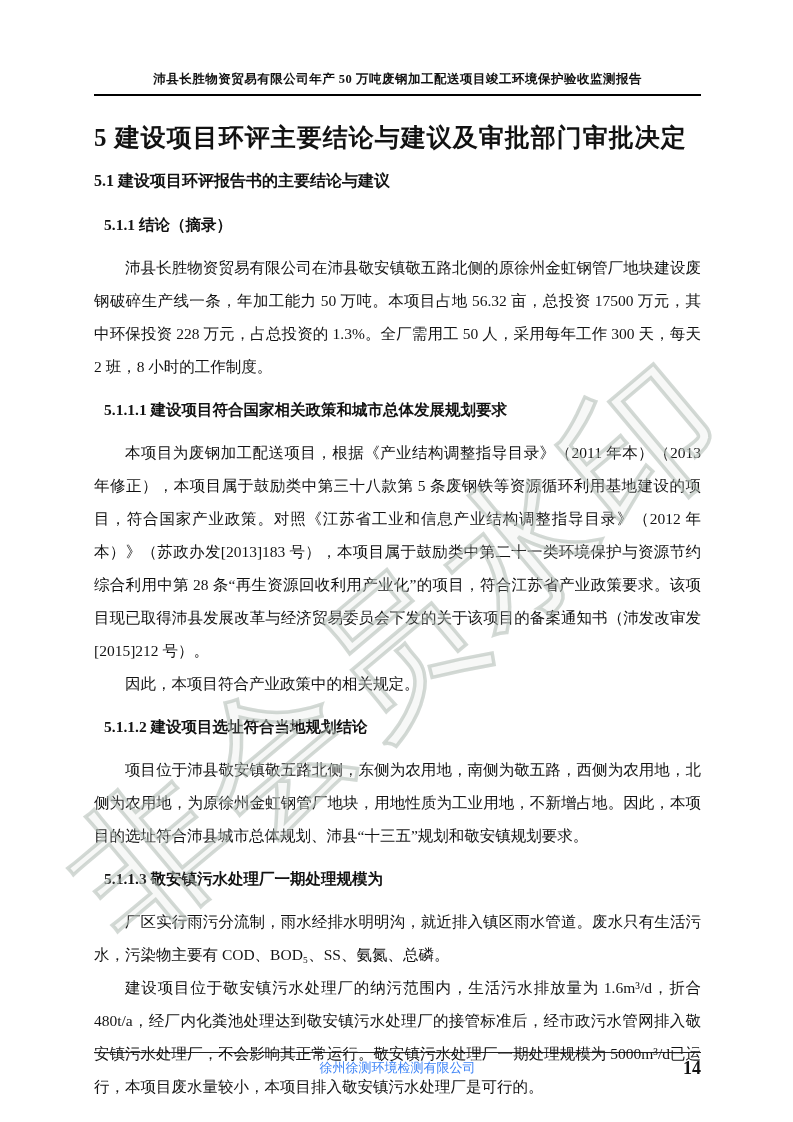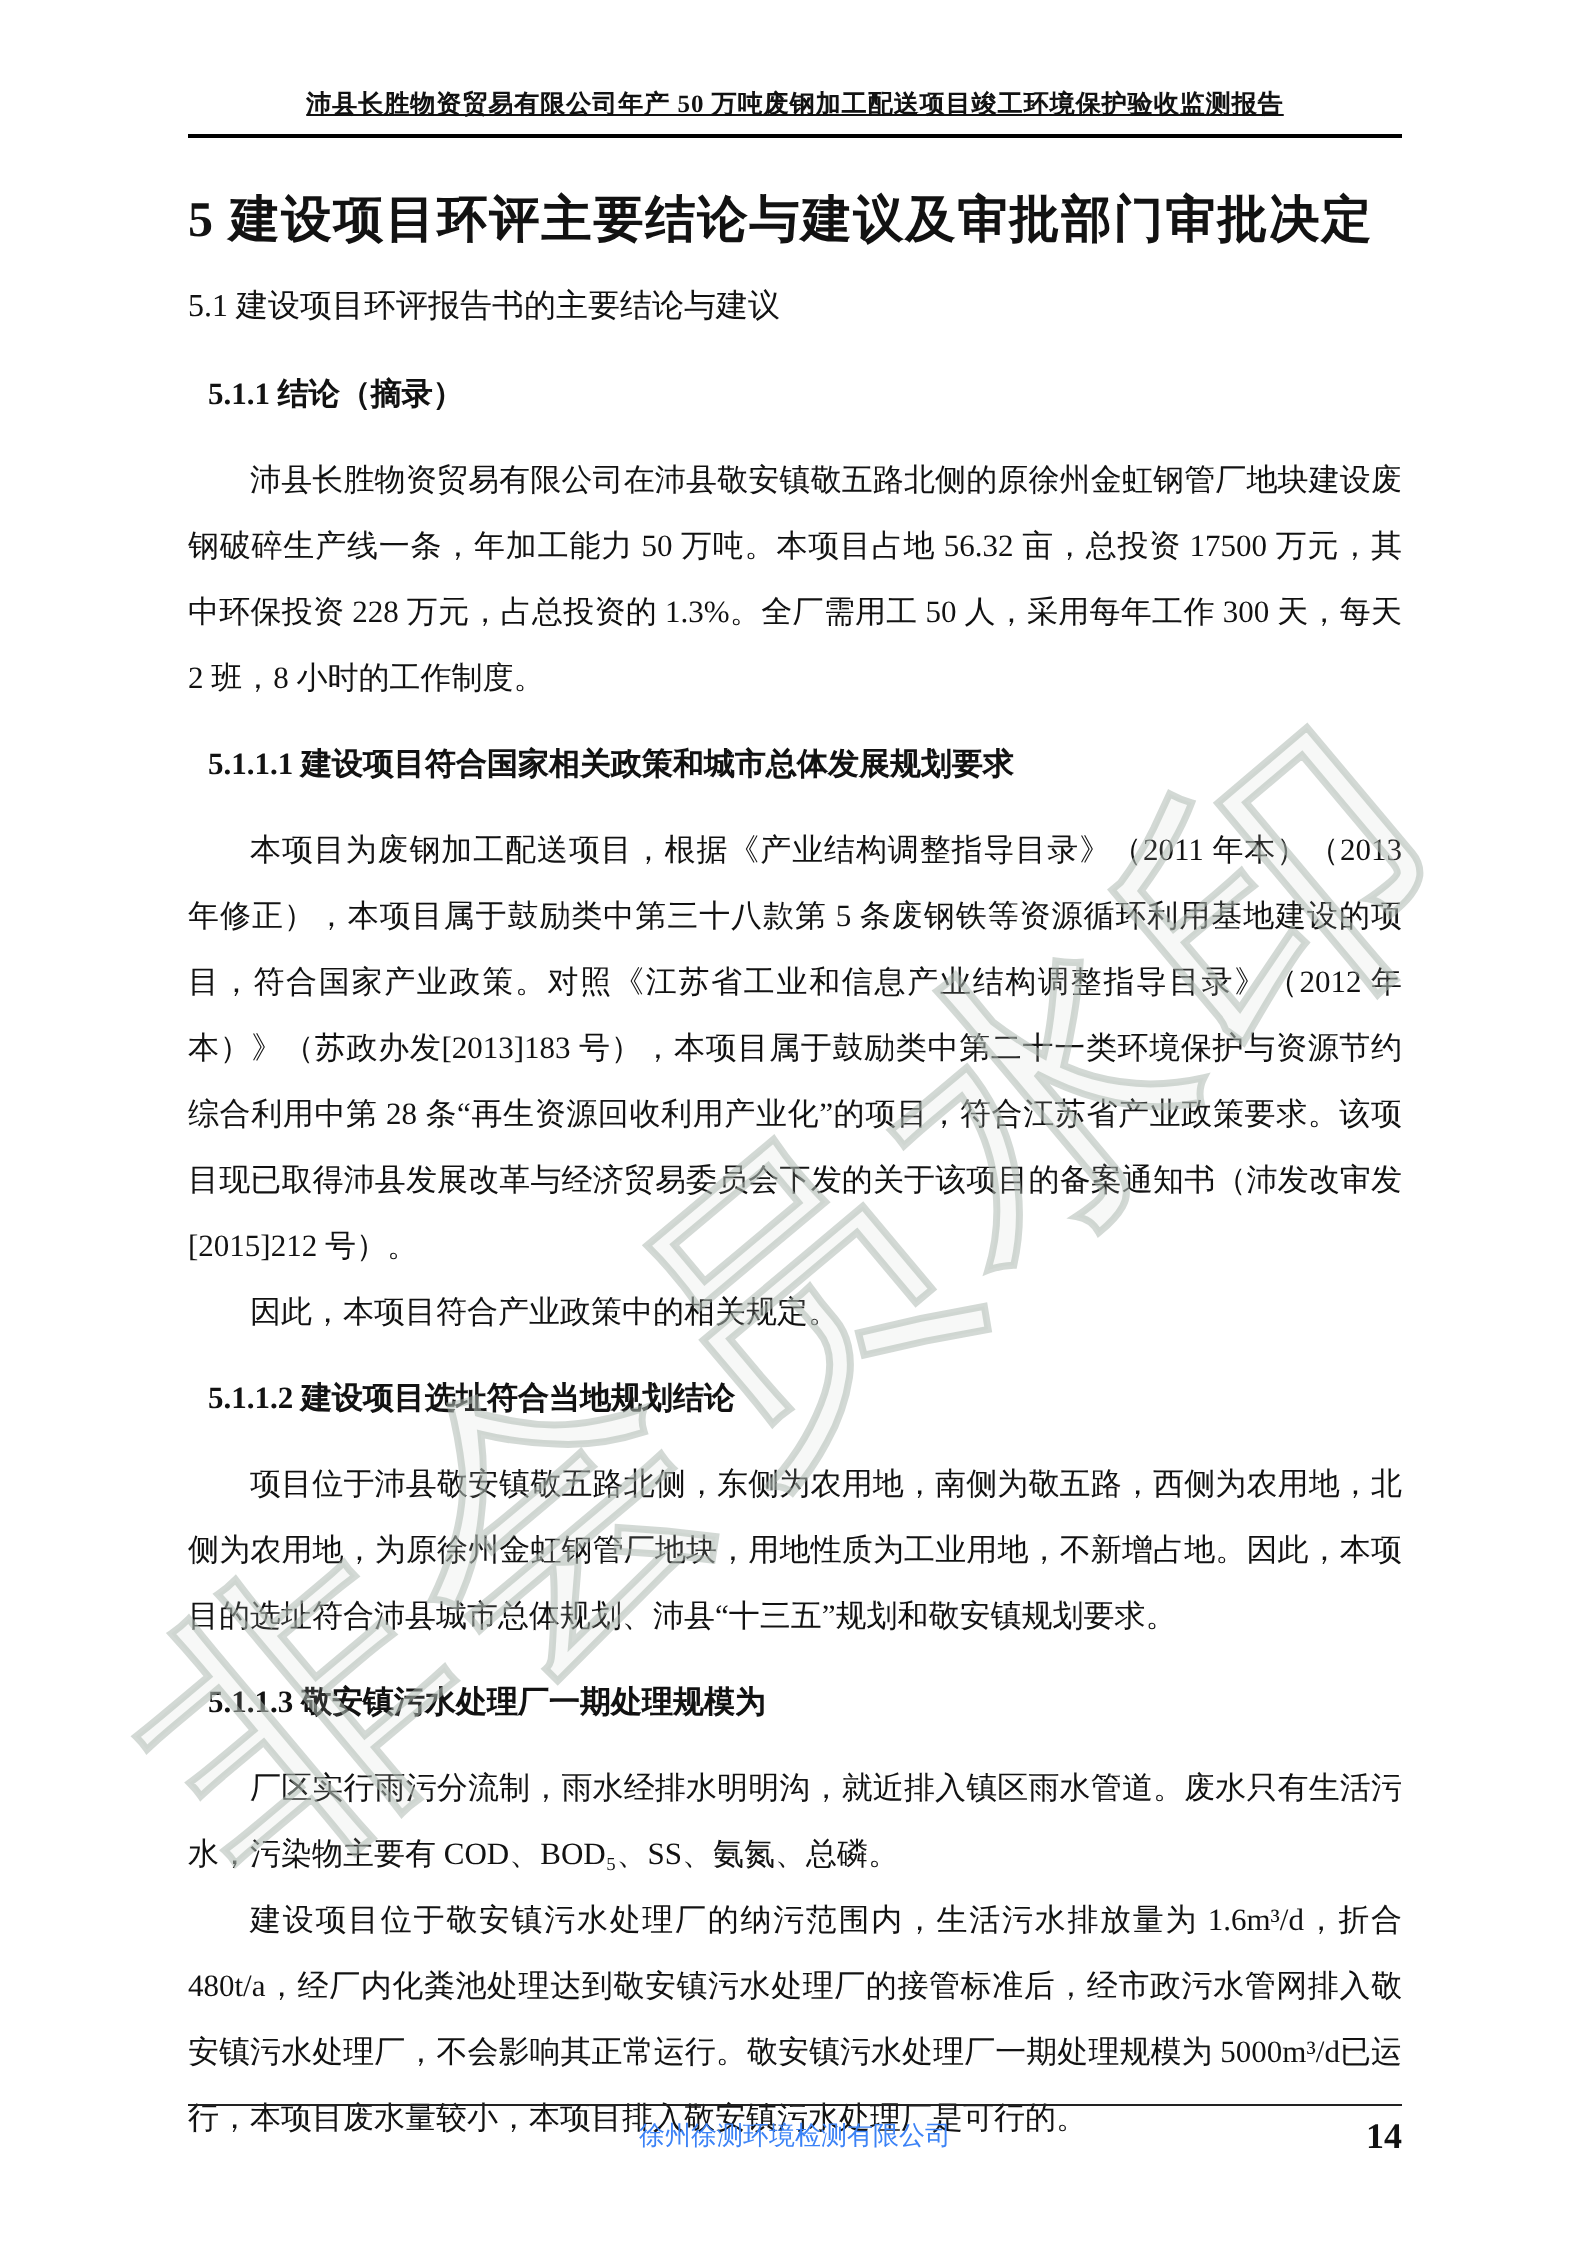--- a/index.html
+++ b/index.html
@@ -11,22 +11,21 @@
     overflow:hidden;
     font-family:"Liberation Serif","DejaVu Serif",serif;
     color:#121212;
   }
   .content{
     position:absolute;
     left:94px;top:0;
     width:607px;
   }
   .doc-header{
-    padding-top:44px;
-    text-decoration:underline;
+    padding-top:71px;
   }
   .doc-header .ht{
     display:block;
     text-align:center;
     font-size:12.5px;
     font-weight:bold;
     line-height:16px;
     letter-spacing:0.5px;
   }
   .header-rule{
@@ -35,21 +34,21 @@
   }
   .h1{
     font-size:25px;
     font-weight:bold;
     line-height:32px;
     margin:26px 0 10px 0;
     letter-spacing:1px;
   }
   .h2{
     font-size:16px;
-    font-weight:normal;
+    font-weight:bold;
     line-height:34px;
     margin:0;
   }
   .h3{
     font-size:15.5px;
     font-weight:bold;
     line-height:33px;
     margin:10px;
   }
   .para{

